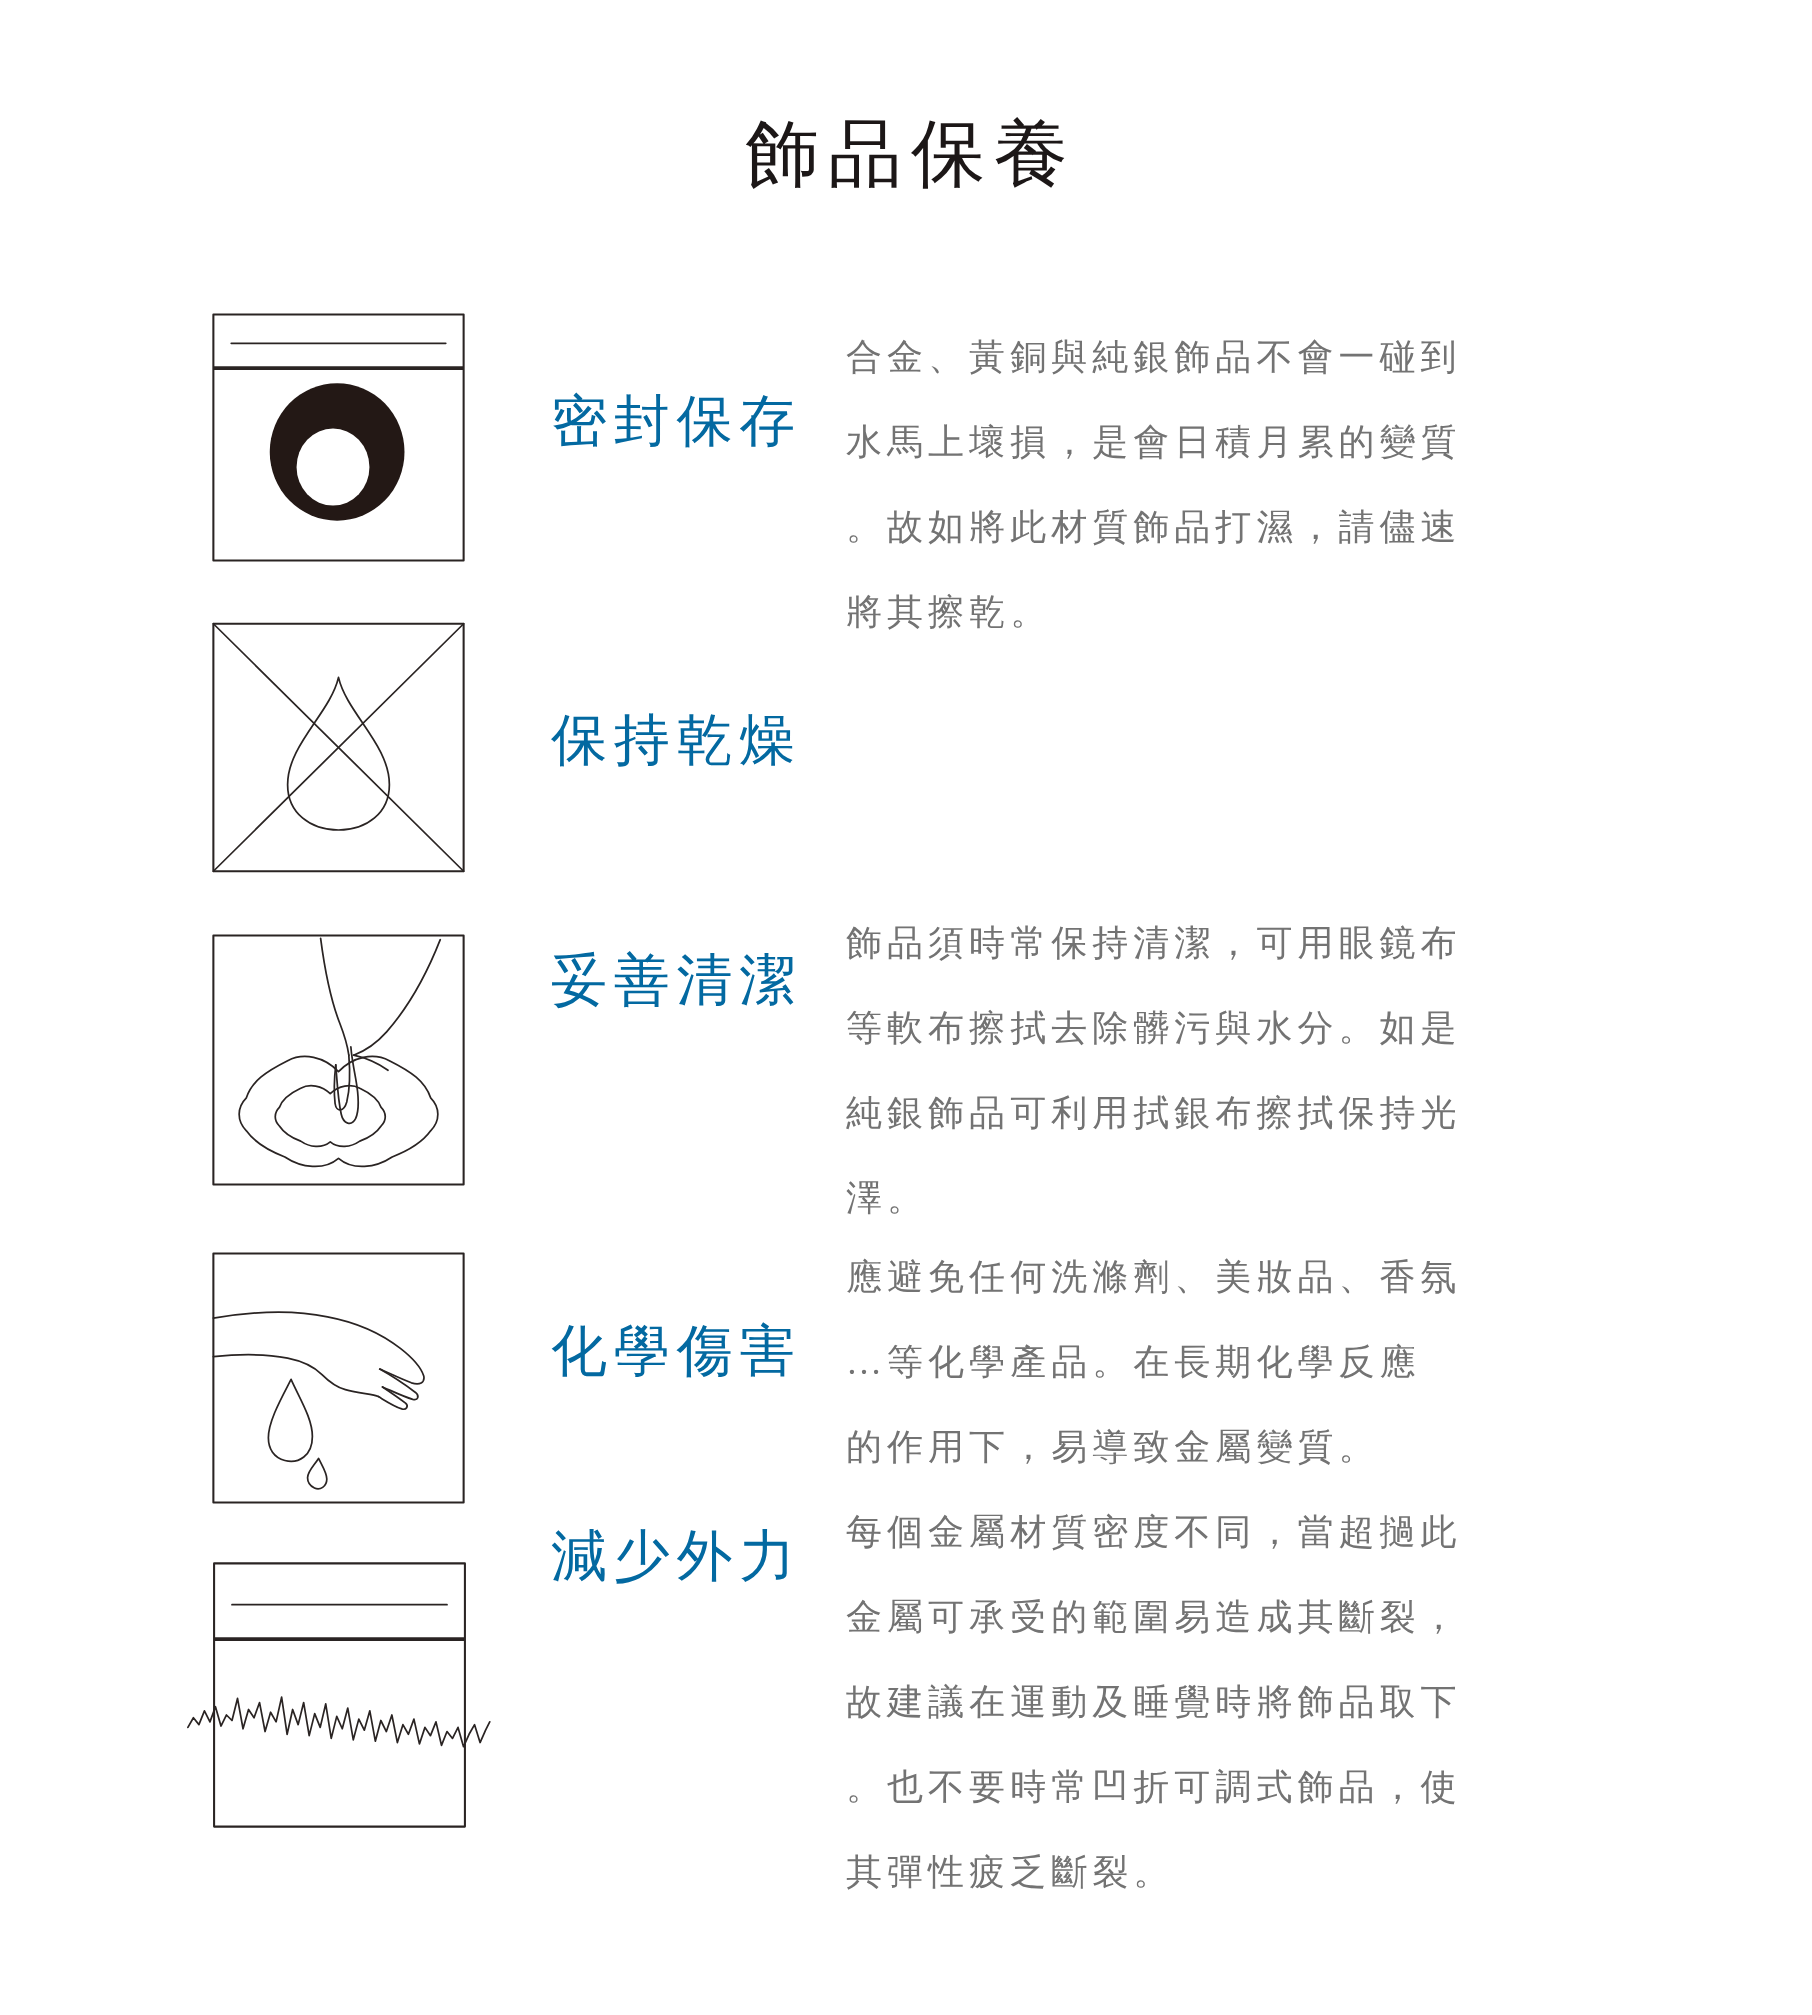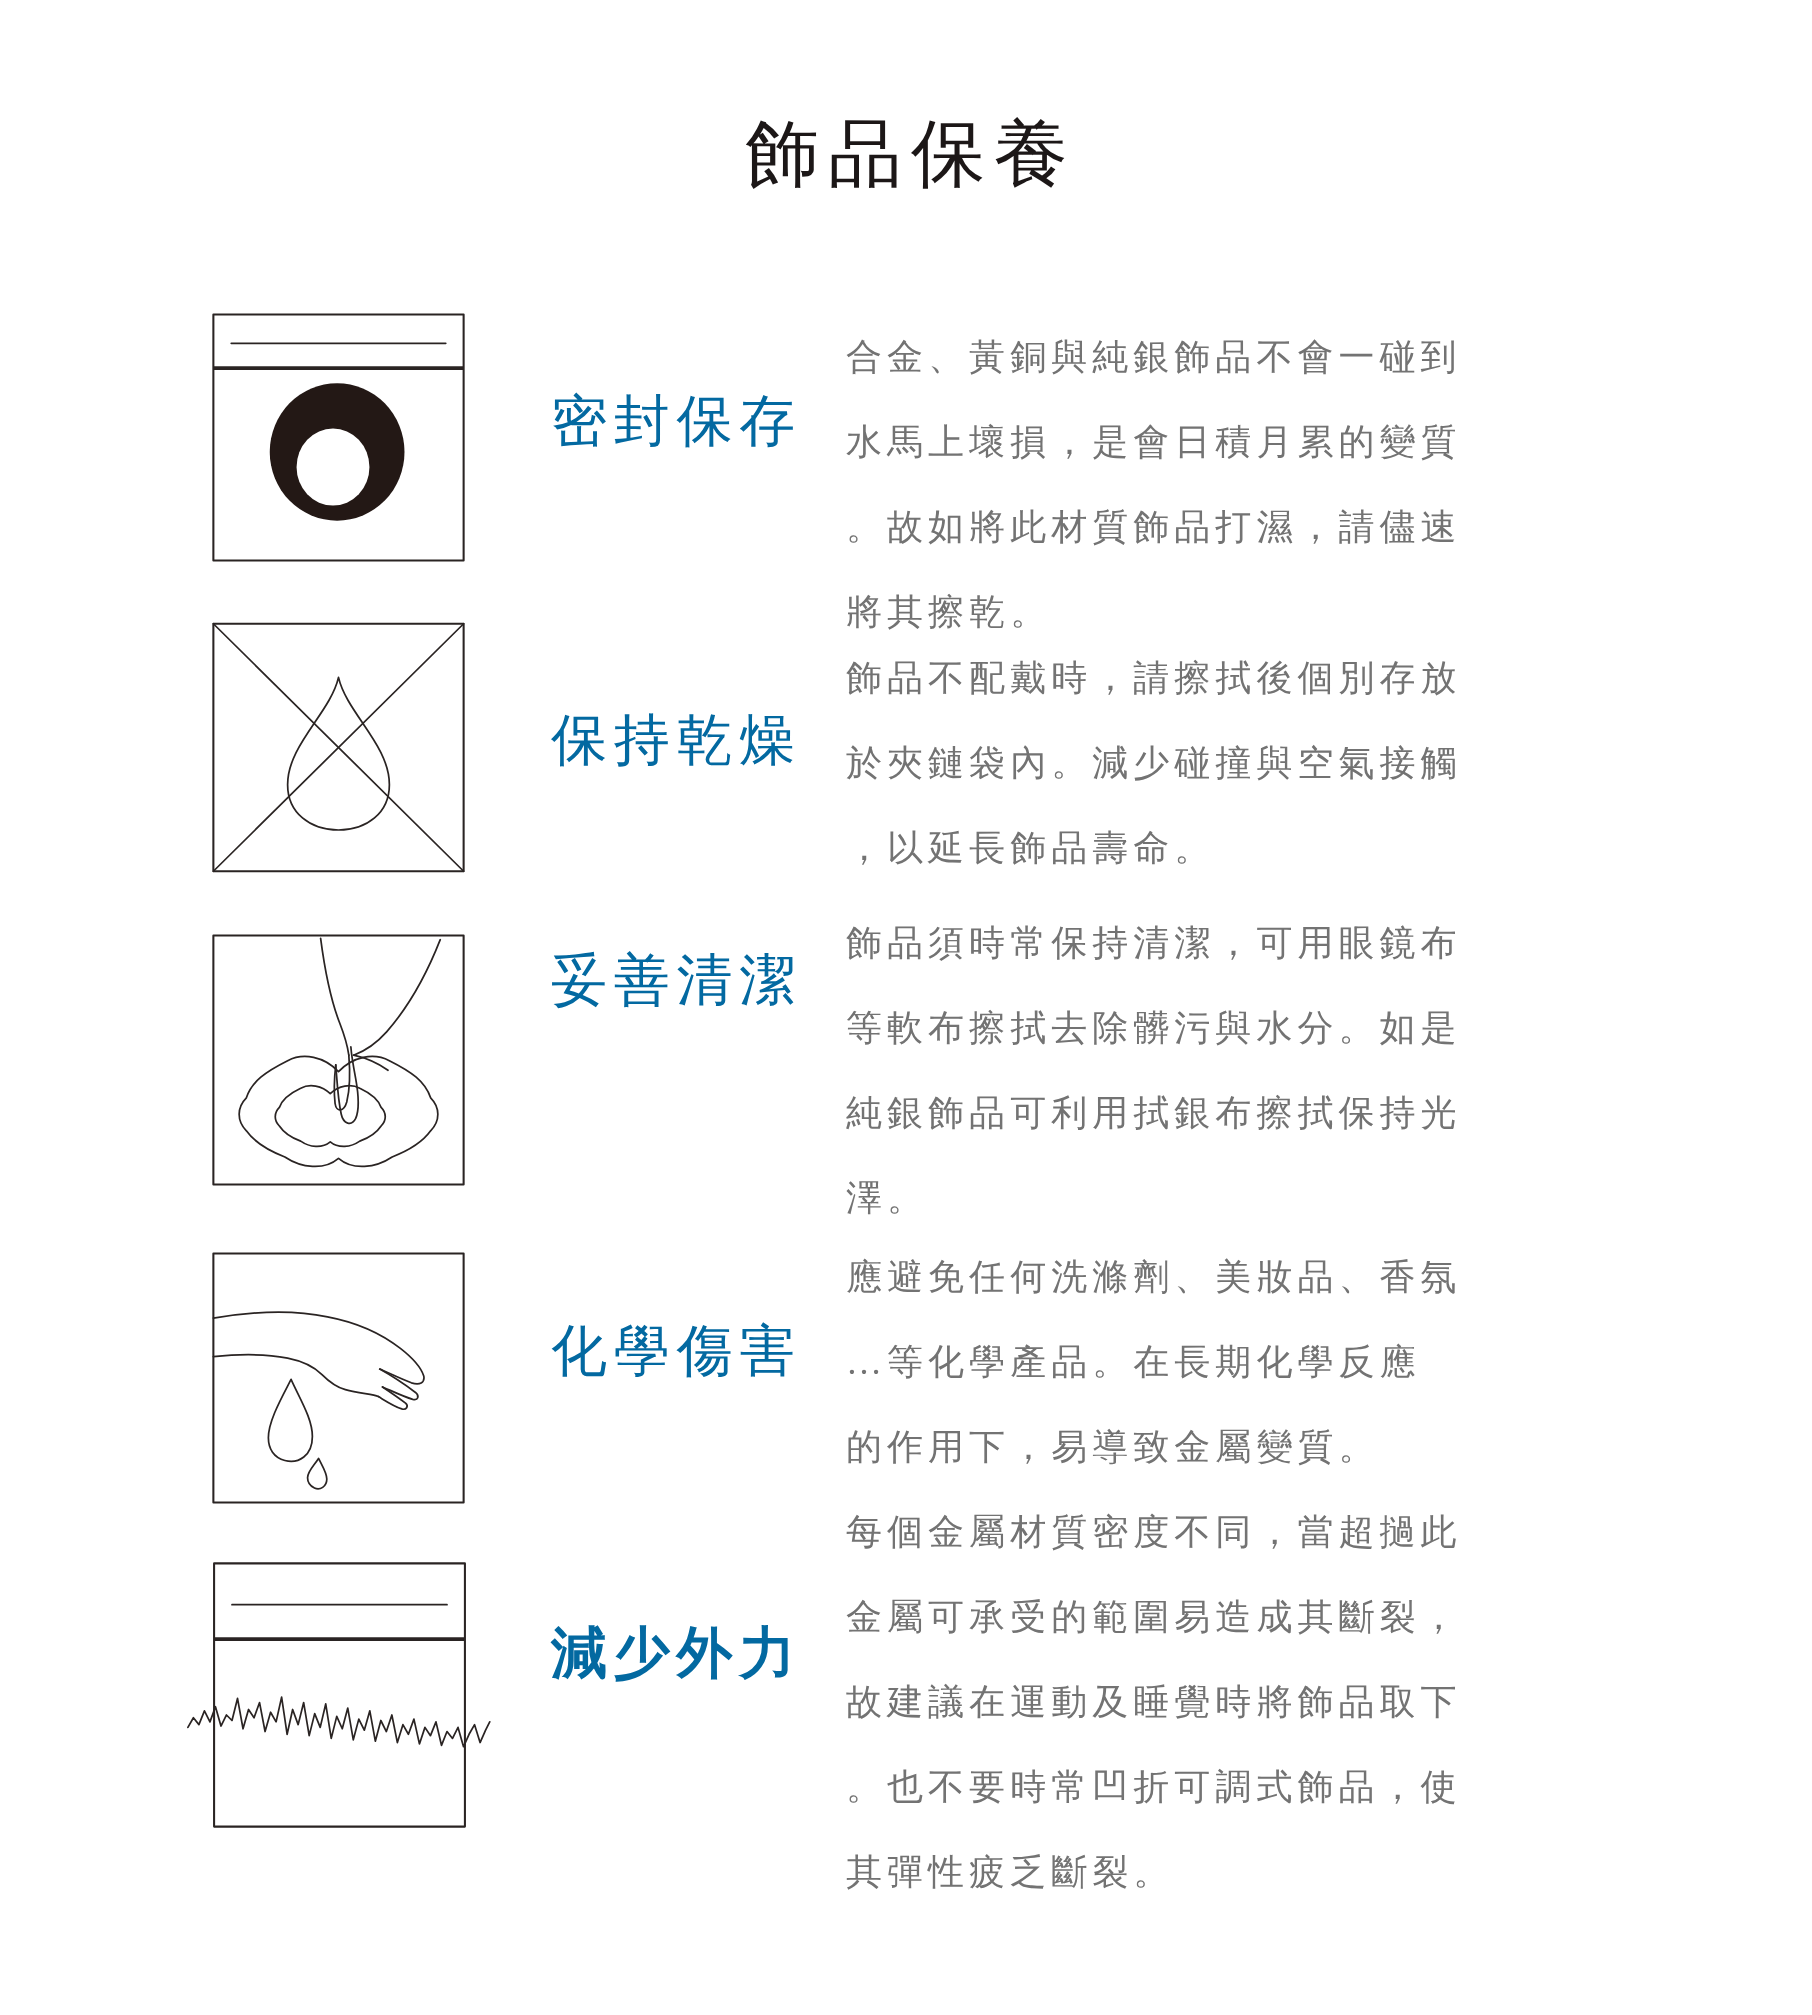--- a/index.html
+++ b/index.html
@@ -80,23 +80,20 @@
     <svg width="253" height="251" viewBox="0 0 368 364">
       <rect class="stroke" x="2" y="2" width="364" height="360"></rect>
       <g>
         <line class="stroke-thin" x1="2" y1="2" x2="366" y2="362"></line>
         <line class="stroke-thin" x1="366" y1="2" x2="2" y2="362"></line>
       </g>
       <path class="stroke-thin" d="M184,80 C196,132 258,178 258,236 C258,277 225,302 184,302 C143,302 110,277 110,236 C110,178 172,132 184,80 Z"></path>
     </svg>
   </div>
   <div class="sec-label" style="top:712px;">保持乾燥</div>
-  <div class="sec-text" style="top:636px;">飾品不配戴時，請擦拭後個別存放
-於夾鏈袋內。減少碰撞與空氣接觸
-，以延長飾品壽命。</div>
 
   <div class="icon-box" style="left:212px; top:934px;">
     <svg width="253" height="252" viewBox="0 0 368 366">
       <rect class="stroke" x="2" y="2" width="364" height="362"></rect>
       <g>
         <path class="stroke-thin" d="M184,200 C205,178 235,172 258,184 C290,200 310,214 318,238 C332,252 332,272 318,286 C308,300 288,314 262,324 C238,340 205,344 184,326 C163,344 130,340 106,324 C80,314 60,300 50,286 C36,272 36,252 50,238 C58,214 78,200 110,184 C133,172 163,178 184,200 Z"></path>
         <path class="stroke-thin" d="M172,232 C184,220 202,217 215,224 C232,232 242,240 246,252 C254,260 254,271 246,279 C240,288 229,296 215,301 C202,310 184,312 172,302 C160,312 142,310 129,301 C115,296 104,288 98,279 C90,271 90,260 98,252 C102,240 112,232 129,224 C142,217 160,220 172,232 Z"></path>
       </g>
       <g>
         <path class="stroke-thin" d="M158,6 C164,52 172,94 186,130 C193,148 197,162 199,176"></path>
@@ -134,21 +131,21 @@
 的作用下，易導致金屬變質。</div>
 
   <div class="icon-box" style="left:185px; top:1562px;">
     <svg width="309" height="266" viewBox="-40 0 448 386">
       <rect class="stroke" x="2" y="2" width="364" height="382"></rect>
       <line class="stroke-thin" x1="28" y1="62" x2="340" y2="62"></line>
       <line class="stroke-thick" x1="2" y1="112" x2="366" y2="112"></line>
       <polyline class="stroke-thin" points="-36,240 -28,226 -20,236 -12,216 -4,232 4,210 12,238 20,222 28,230 36,198 44,242 52,214 60,226 68,204 76,246 84,218 92,232 100,196 108,250 116,214 124,236 132,204 140,252 148,220 156,240 164,206 172,256 180,224 188,242 196,212 204,258 212,228 220,244 228,216 236,260 244,230 252,246 260,222 268,262 276,236 284,250 292,228 300,264 308,240 316,252 324,232 332,266 340,246 348,256 356,240 364,268 372,250 380,236 388,262 396,244 402,232"></polyline>
     </svg>
   </div>
-  <div class="sec-label" style="top:1625px;font-weight:bold;">減少外力</div>
+  <div class="sec-label" style="top:1528px;">減少外力</div>
   <div class="sec-text" style="top:1490px;">每個金屬材質密度不同，當超撾此
 金屬可承受的範圍易造成其斷裂，
 故建議在運動及睡覺時將飾品取下
 。也不要時常凹折可調式飾品，使
 其彈性疲乏斷裂。</div>
 
 </div>
 
 
 </body></html>

